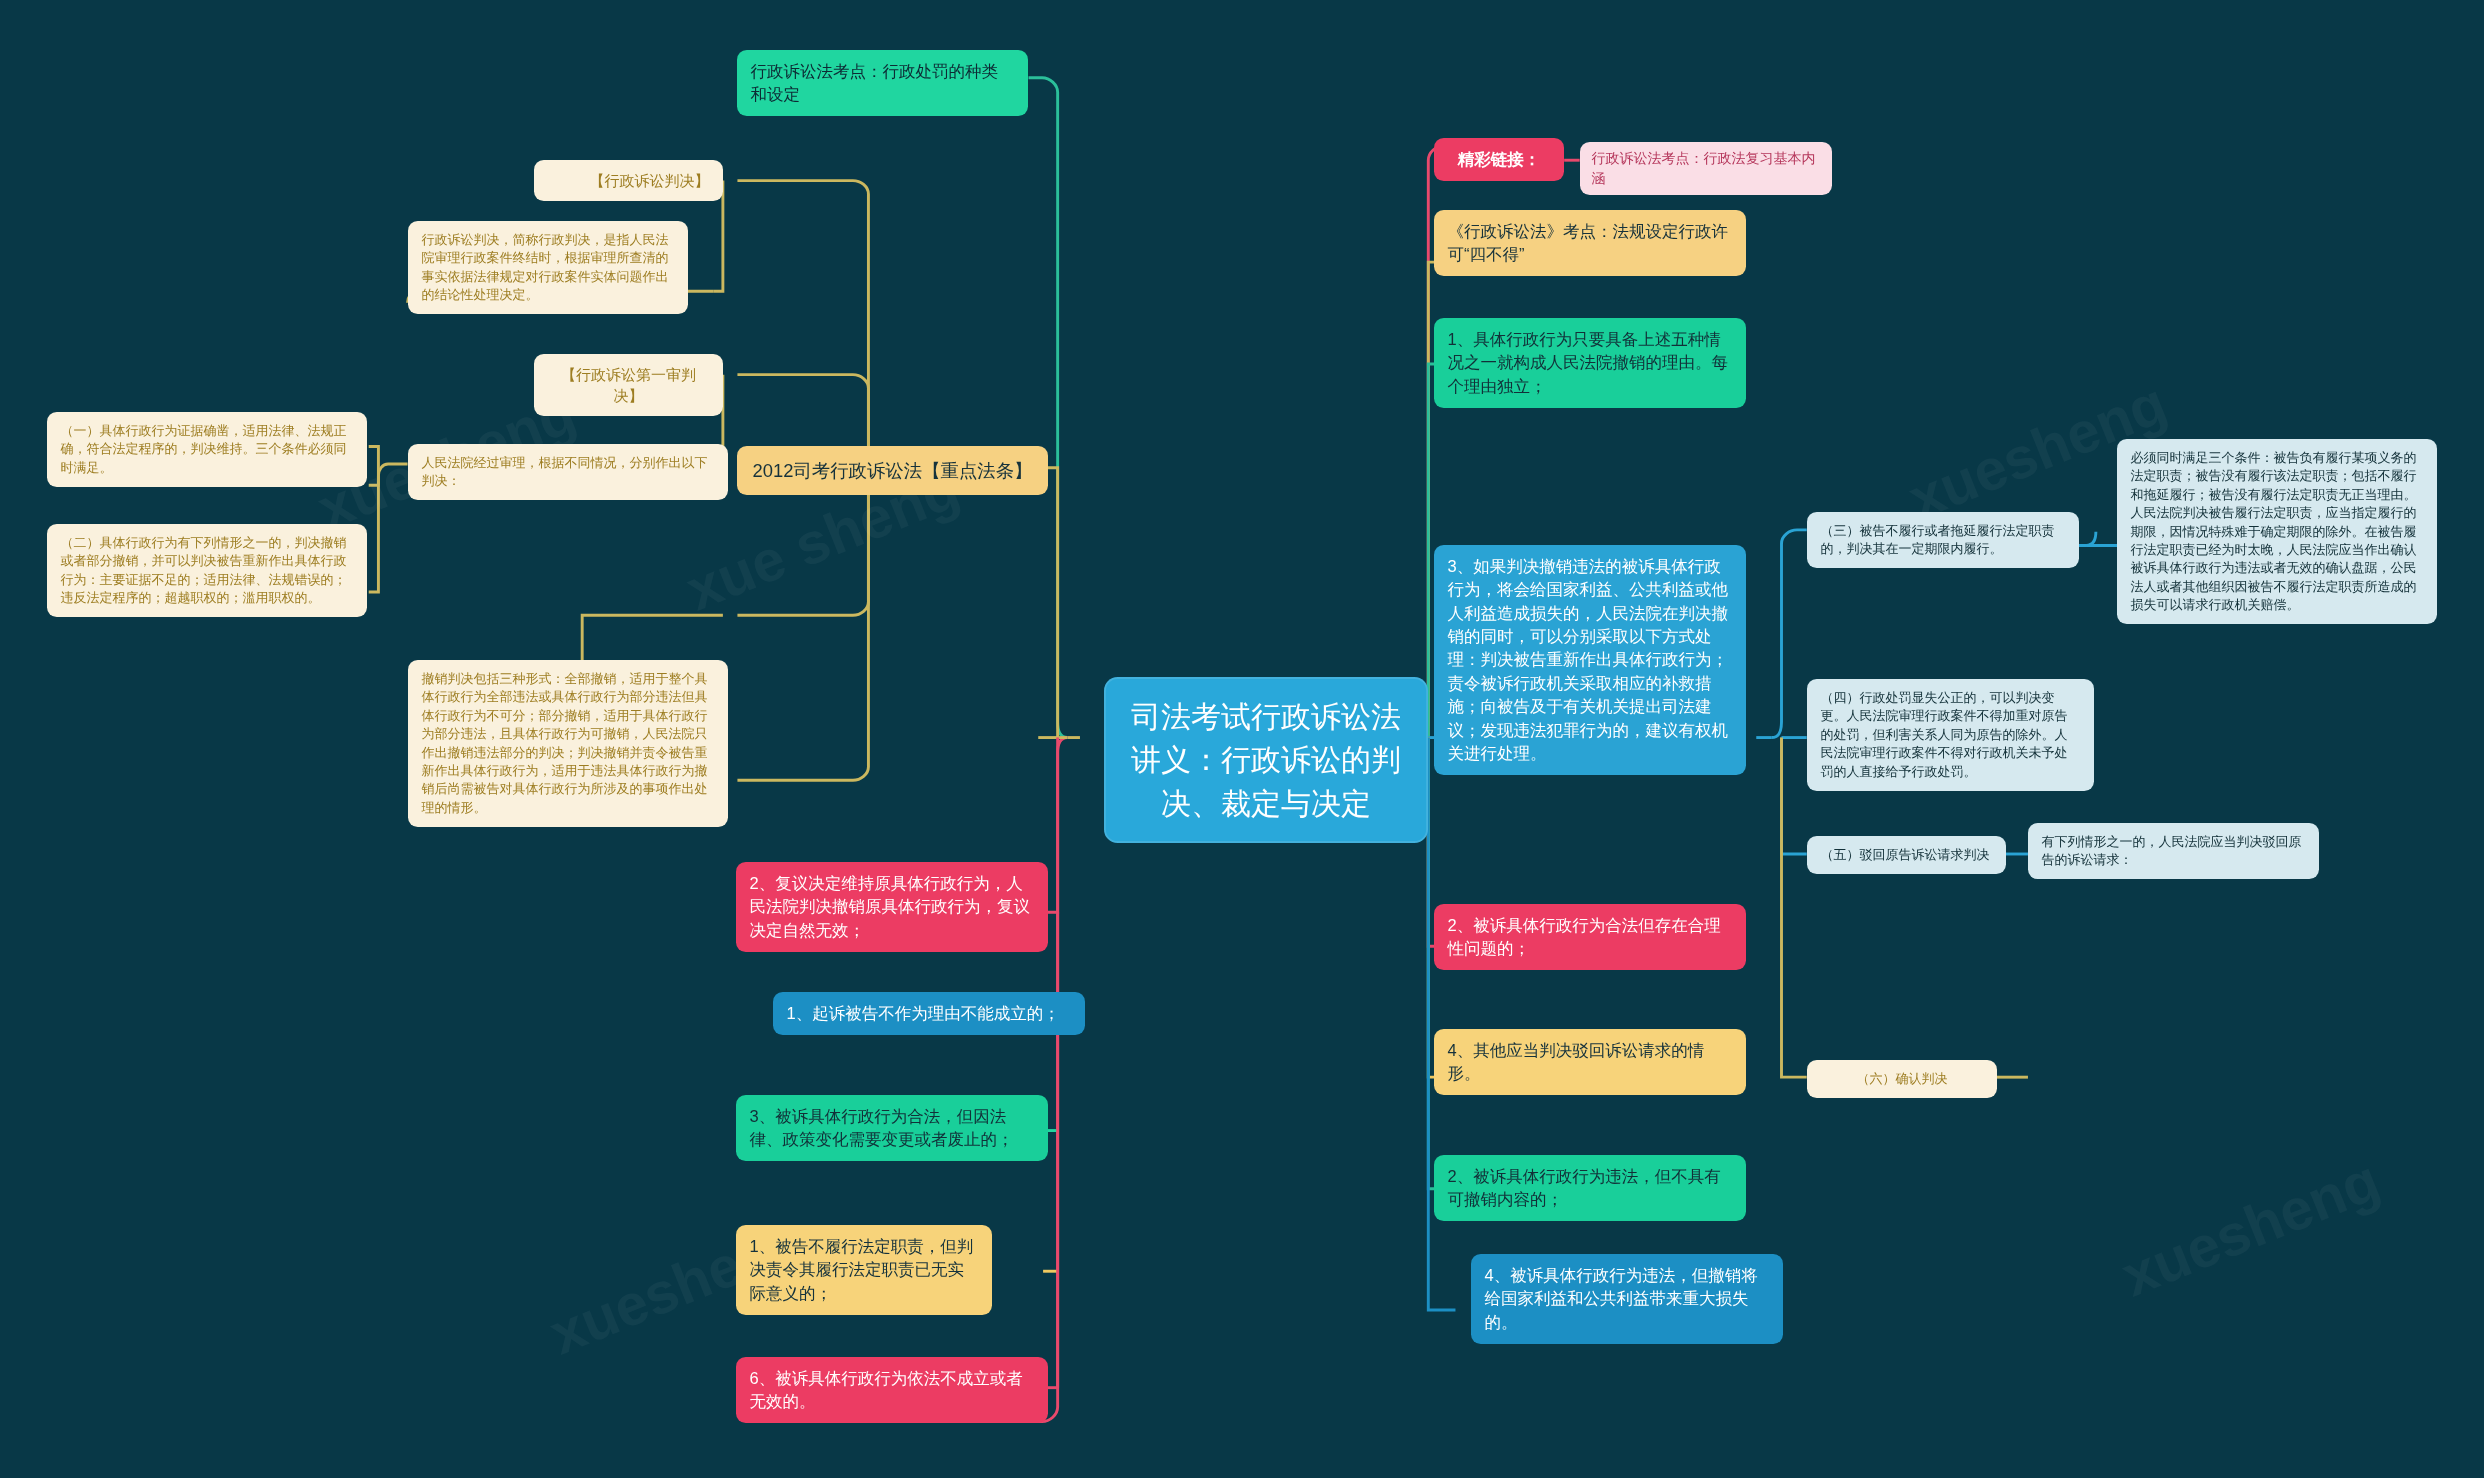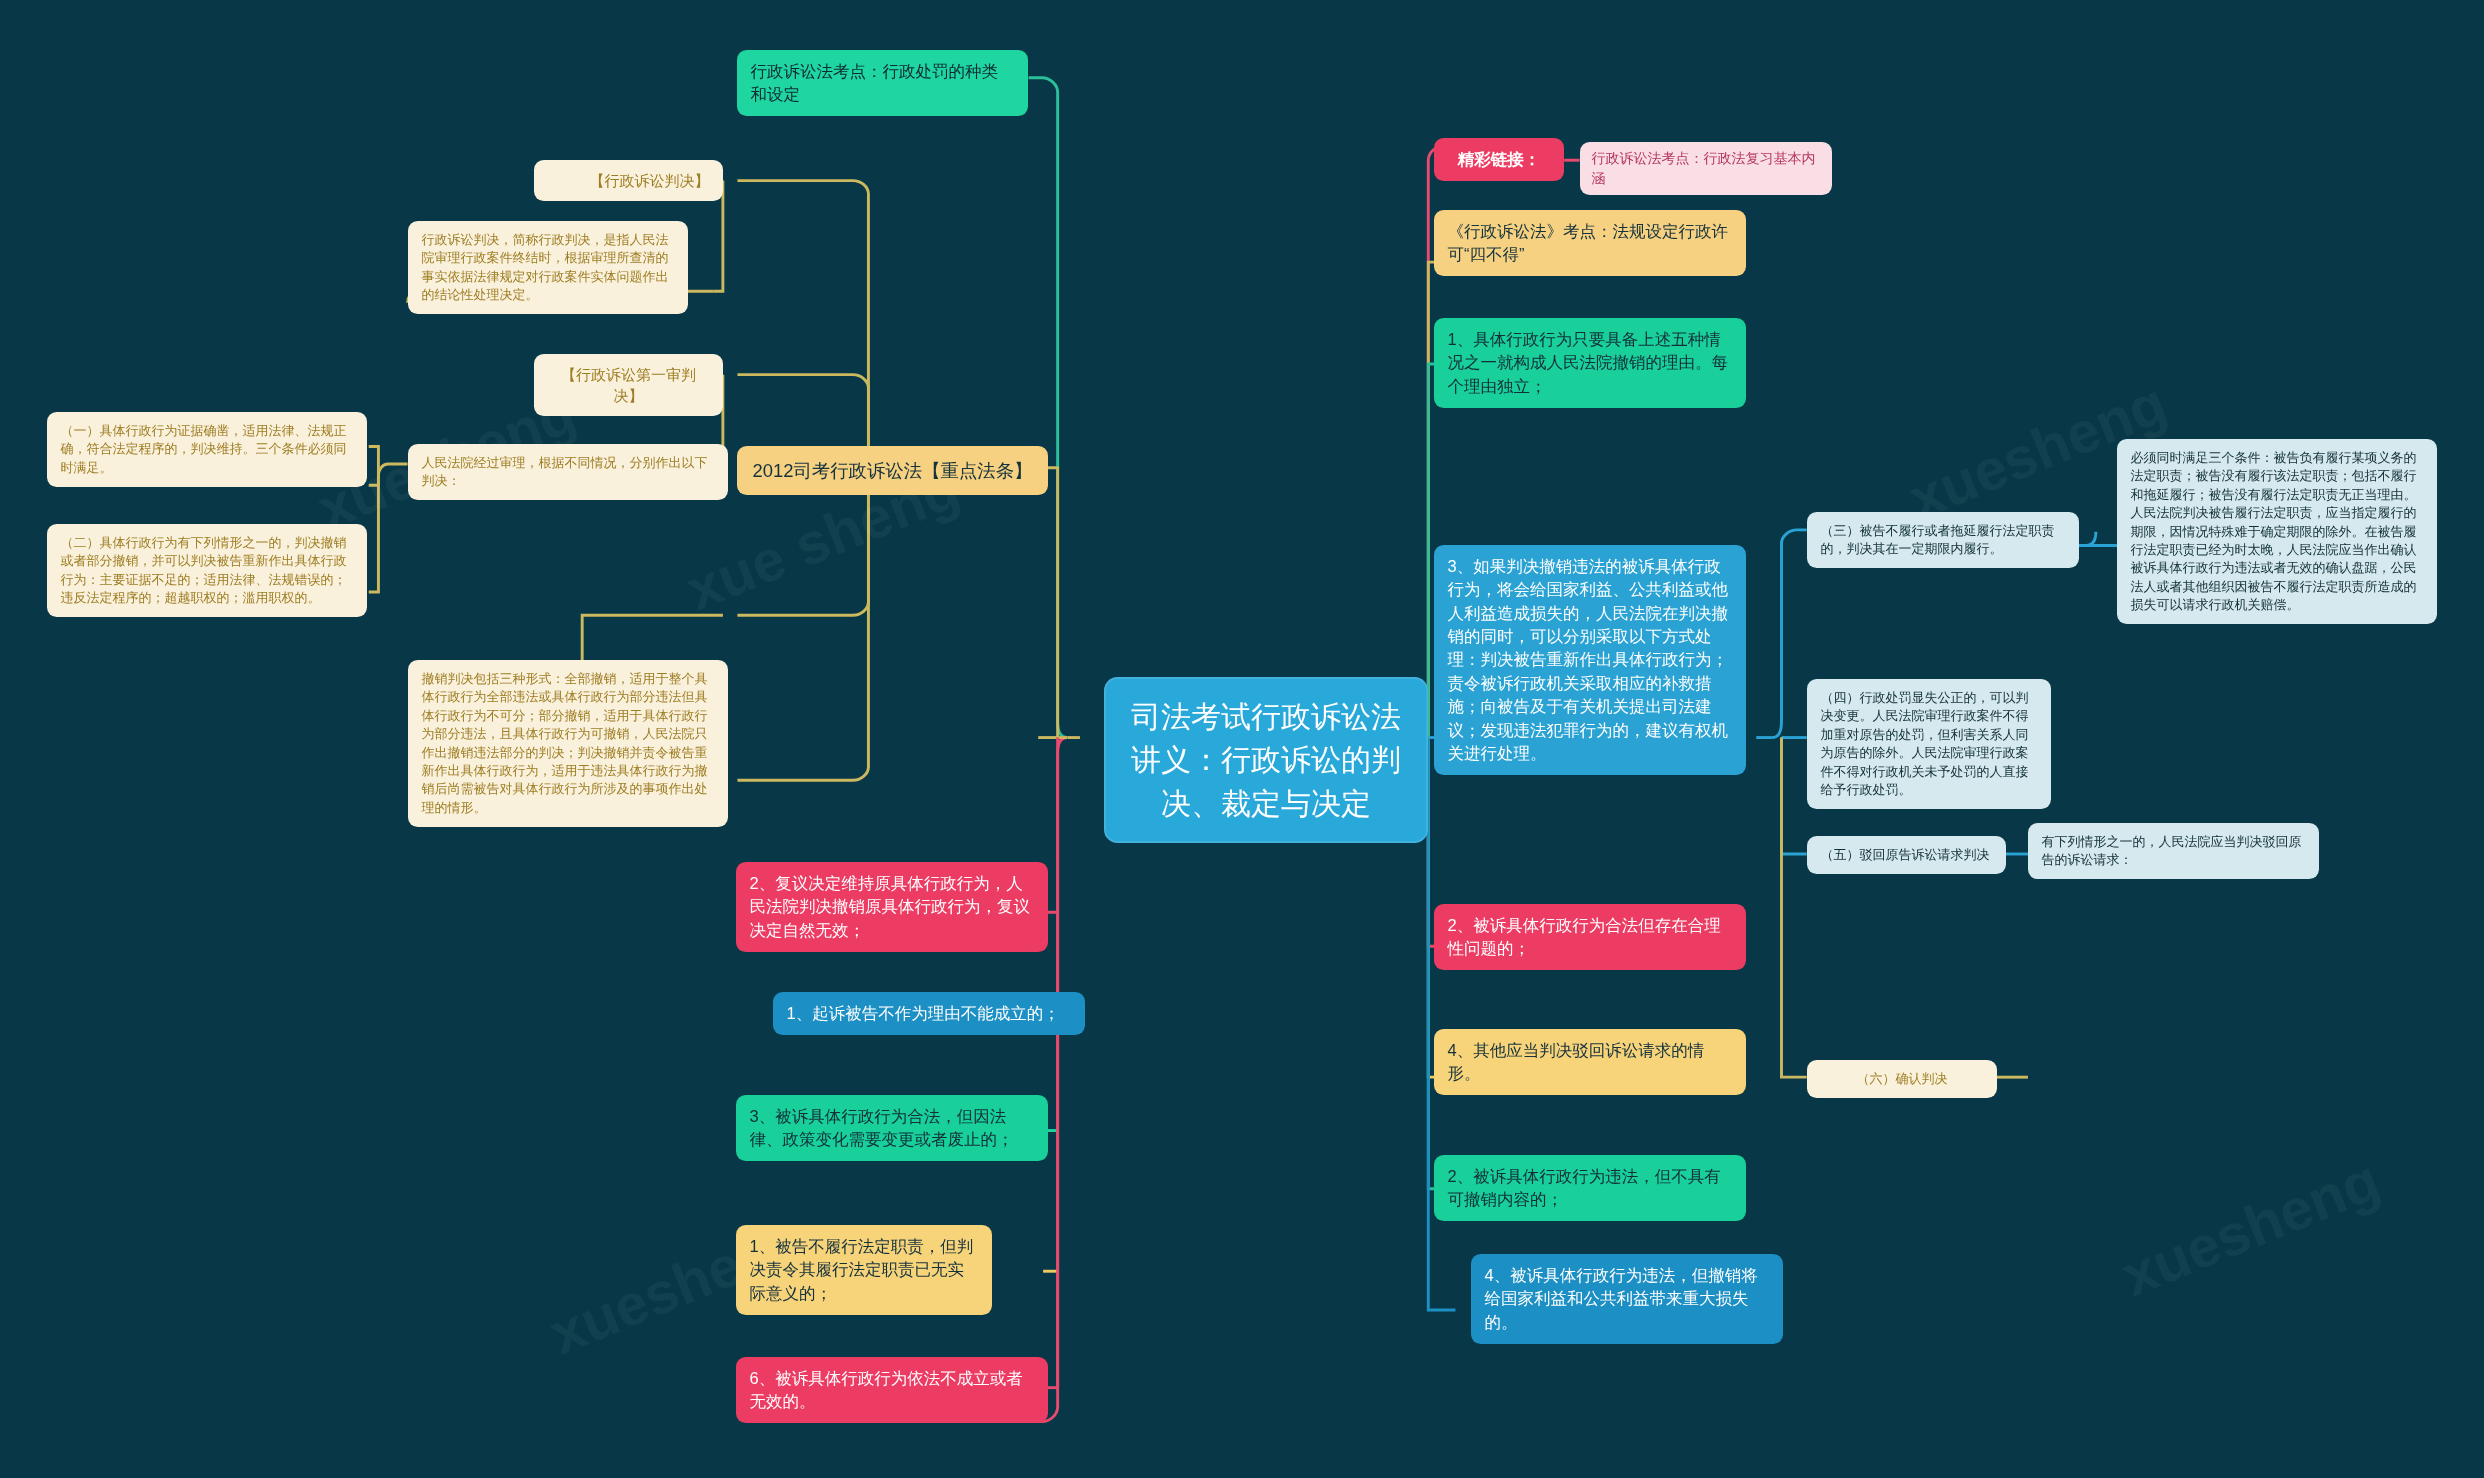--- a/index.html
+++ b/index.html
@@ -170,21 +170,21 @@
   <div class="node n-yellow big" style="left:1434px; top:1029px; width:312px;">4、其他应当判决驳回诉讼请求的情形。</div>
 
   <div class="node n-greenb big" style="left:1434px; top:1155px; width:312px;">2、被诉具体行政行为违法，但不具有可撤销内容的；</div>
 
   <div class="node n-blue big" style="left:1434px; top:1254px; width:312px;">4、被诉具体行政行为违法，但撤销将给国家利益和公共利益带来重大损失的。</div>
 
   <div class="node n-icy tiny" style="left:1807px; top:512px; width:272px;">（三）被告不履行或者拖延履行法定职责的，判决其在一定期限内履行。</div>
 
   <div class="node n-icy tiny" style="left:2117px; top:439px; width:320px;">必须同时满足三个条件：被告负有履行某项义务的法定职责；被告没有履行该法定职责；包括不履行和拖延履行；被告没有履行法定职责无正当理由。人民法院判决被告履行法定职责，应当指定履行的期限，因情况特殊难于确定期限的除外。在被告履行法定职责已经为时太晚，人民法院应当作出确认被诉具体行政行为违法或者无效的确认盘踞，公民法人或者其他组织因被告不履行法定职责所造成的损失可以请求行政机关赔偿。</div>
 
-  <div class="node n-icy tiny" style="left:1807px; top:679px; width:244px;">（四）行政处罚显失公正的，可以判决变更。人民法院审理行政案件不得加重对原告的处罚，但利害关系人同为原告的除外。人民法院审理行政案件不得对行政机关未予处罚的人直接给予行政处罚。</div>
+  <div class="node n-icy tiny" style="left:1807px; top:679px; width:287px;">（四）行政处罚显失公正的，可以判决变更。人民法院审理行政案件不得加重对原告的处罚，但利害关系人同为原告的除外。人民法院审理行政案件不得对行政机关未予处罚的人直接给予行政处罚。</div>
 
   <div class="node n-icy tiny" style="left:1807px; top:836px; width:199px; text-align:left;">（五）驳回原告诉讼请求判决</div>
 
   <div class="node n-icy tiny" style="left:2028px; top:823px; width:291px;">有下列情形之一的，人民法院应当判决驳回原告的诉讼请求：</div>
 
   <div class="node n-cream tiny" style="left:1807px; top:1060px; width:190px; text-align:center;">（六）确认判决</div>
 
 
 </div>
 

